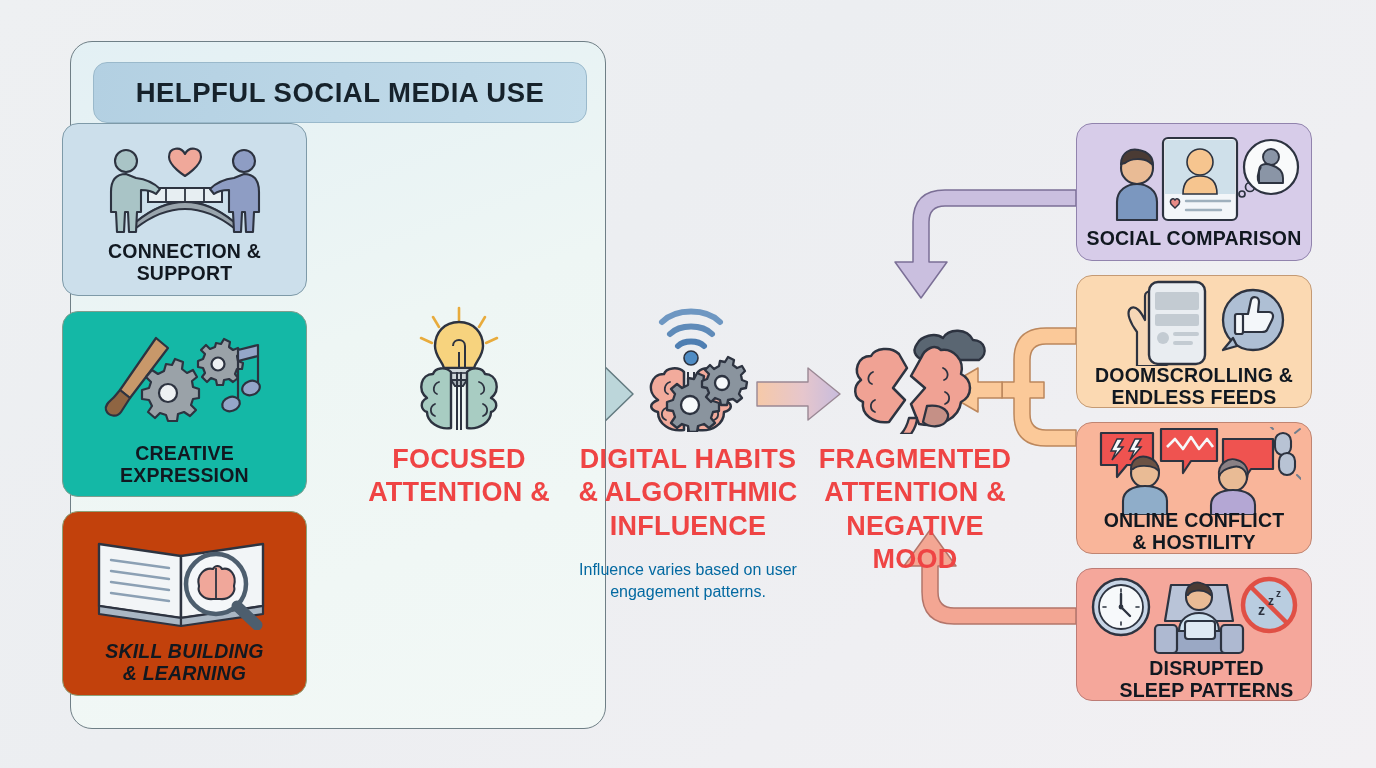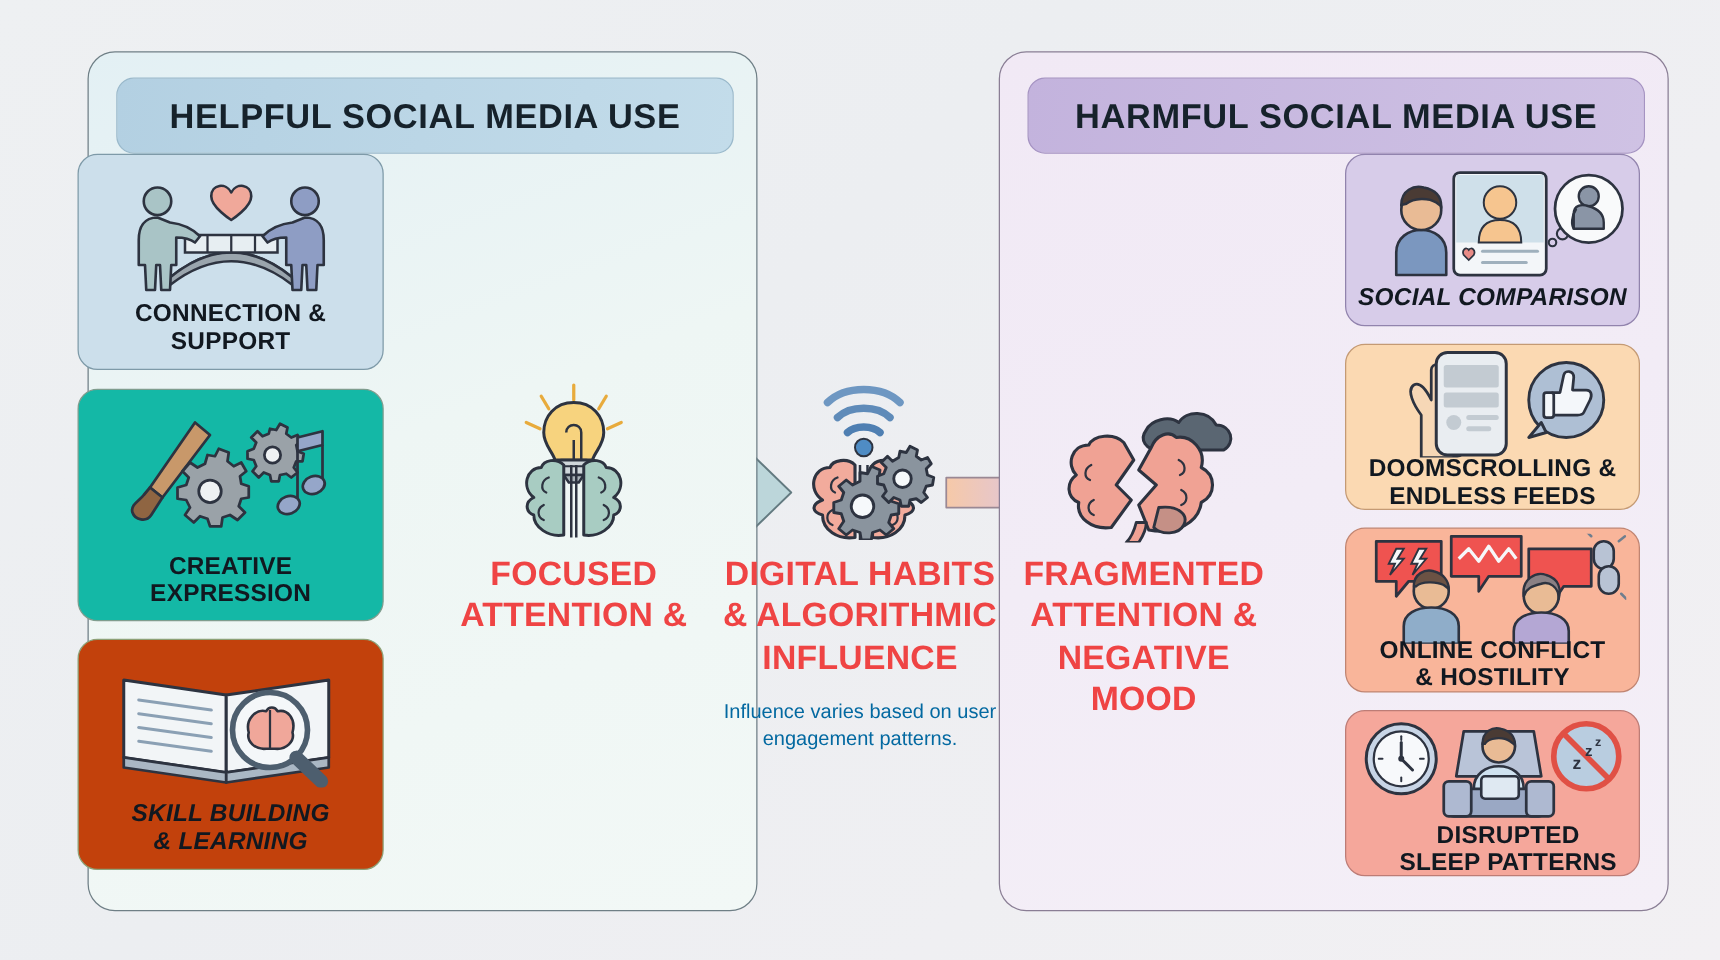--- a/index.html
+++ b/index.html
@@ -43,21 +43,21 @@
     position:absolute;left:0;right:0;
   }
   .card-icon{position:absolute;left:0;right:0;display:flex;justify-content:center;align-items:center;}
 
   
   .c-connection{left:62px;top:123px;width:245px;height:173px;background:#ccdfeb;border:1.4px solid #7e9aa8;padding-left:24px;}
   .c-creative  {left:62px;top:311px;width:245px;height:186px;background:#14b8a6;border:1.4px solid #7f9d8e;}
   .c-skill     {left:62px;top:511px;width:245px;height:185px;background:#c2410c;border:1.4px solid #8da177;font-style:italic;}
 
   
-  .c-compare {left:1076px;top:123px;width:236px;height:138px;background:#d7cce9;border:1.4px solid #9183ad;font-style:italic;}
+  .c-compare {left:1076px;top:123px;width:236px;height:138px;background:#d7cce9;border:1.4px solid #9183ad;}
   .c-doom    {left:1076px;top:275px;width:236px;height:133px;background:#fbd9b2;border:1.4px solid #c49a74;}
   .c-conflict{left:1076px;top:422px;width:236px;height:132px;background:#f9b59a;border:1.4px solid #c08572;}
   .c-sleep   {left:1076px;top:568px;width:236px;height:133px;background:#f5a79b;border:1.4px solid #bd7c76;}
 
   .hub{position:absolute;text-align:center;}
   .hub-title{
     font-size:27px;font-weight:600;color:#ef4444;line-height:1.24;letter-spacing:.2px;
   }
   .hub-note{
     margin-top:16px;font-size:16px;color:#0369a1;line-height:1.33;font-weight:400;
@@ -212,23 +212,20 @@
           <line x1="0" y1="-16" x2="0" y2="15" stroke="#2d3340" stroke-width="1.8"></line>
         </g>
       </svg>
     </div>
     <div class="card-label" style="top:128px;">
       <span>SKILL BUILDING</span><br>
       <span>&amp; LEARNING</span>
     </div>
   </div>
 
-  <div class="panel panel-right">
-    <div class="panel-header hdr-right">HARMFUL SOCIAL MEDIA USE</div>
-  </div>
 
   <div class="card c-compare">
     <div class="card-icon" style="top:8px;height:92px;">
       <svg width="214" height="92" viewBox="0 0 214 92">
 
         <path d="M30,88 L30,70 C30,58 40,52 50,52 C60,52 70,58 70,70 L70,88 Z" fill="#7b97bf" stroke="#2d3340" stroke-width="2.1" stroke-linejoin="round"></path>
         <circle cx="50" cy="36" r="16" fill="#e9bb95" stroke="#2d3340" stroke-width="2.1"></circle>
         <path d="M34,32 C34,20 44,16 52,18 C62,20 66,26 66,33 L62,30 C56,26 44,26 38,31 Z" fill="#4a3b34" stroke="#2d3340" stroke-width="2"></path>
 
         <rect x="76" y="6" width="74" height="82" rx="5" fill="#f3f6f9" stroke="#2d3340" stroke-width="2.2"></rect>

